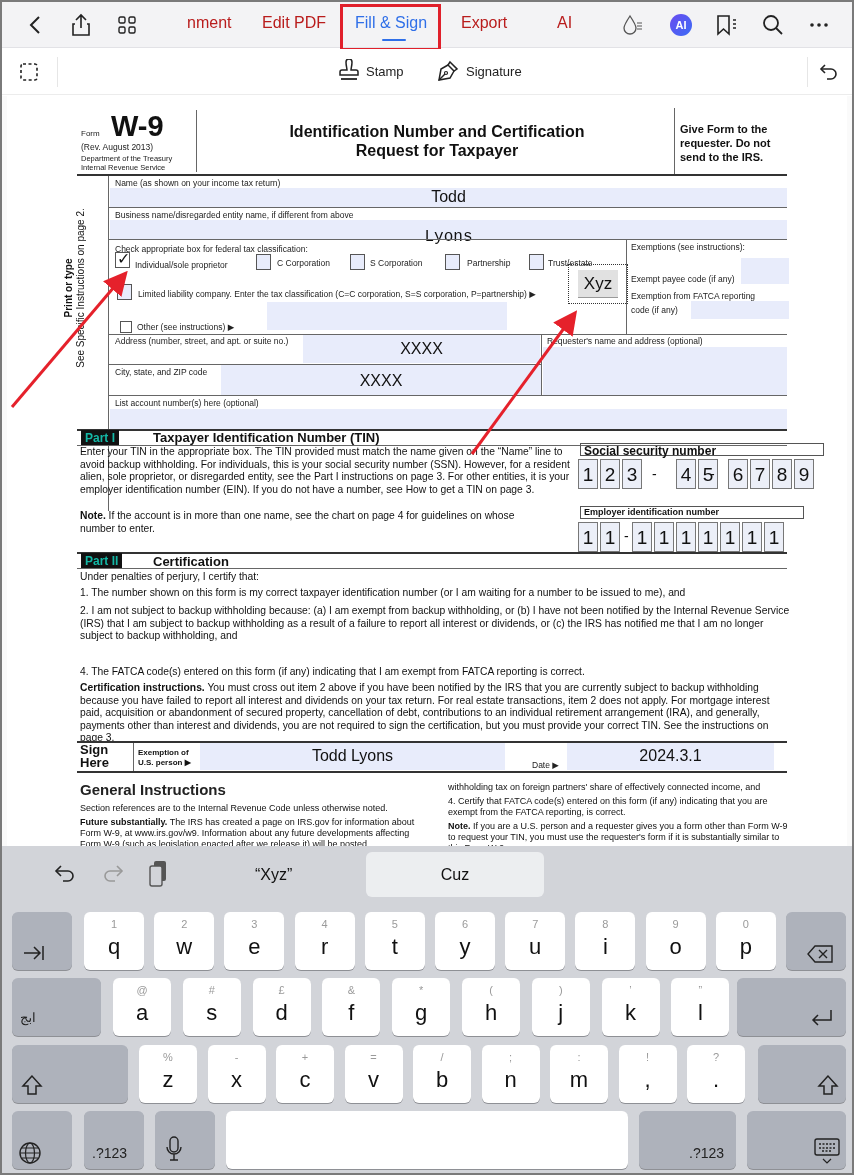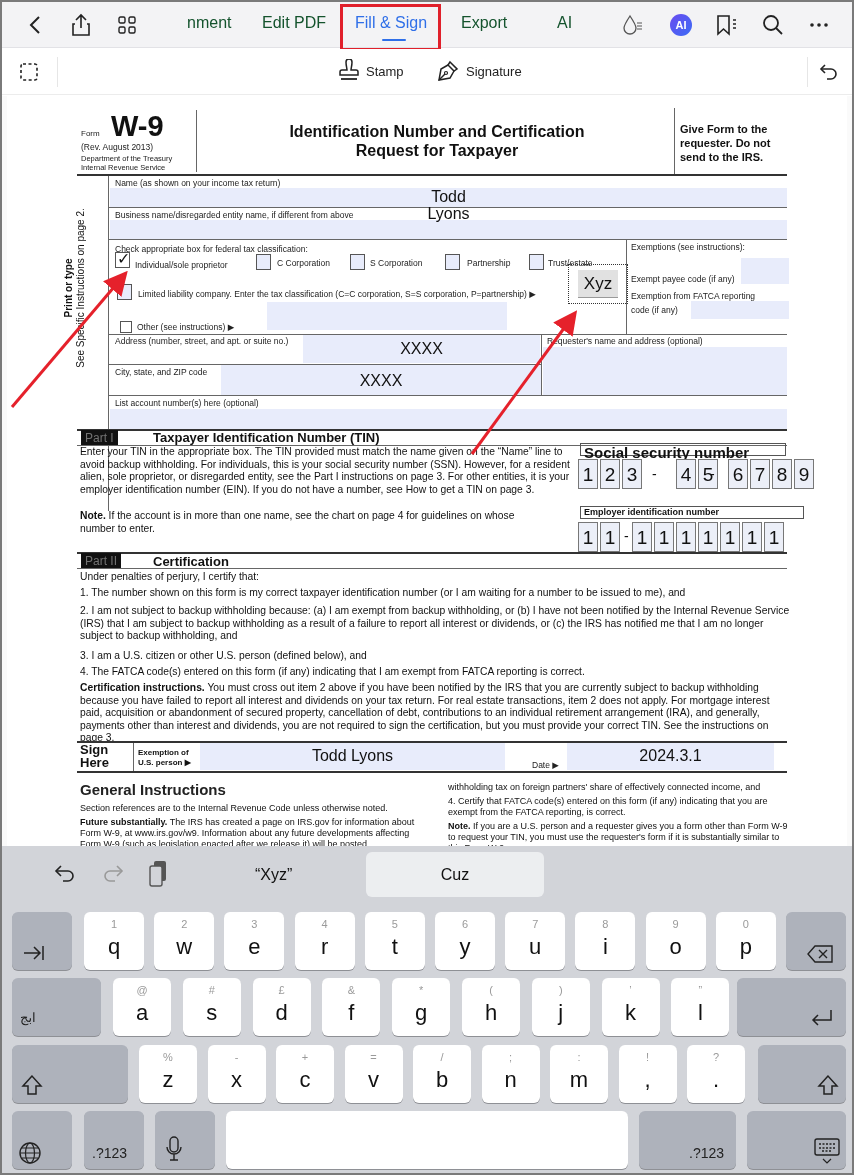--- a/index.html
+++ b/index.html
@@ -4,21 +4,21 @@
 <style>
   * { box-sizing: border-box; margin: 0; padding: 0; }
   html, body { width: 854px; height: 1175px; overflow: hidden; background: #7a7a7a; }
   body { font-family: "Liberation Sans", sans-serif; color: #111; position: relative; }
   #app { position: absolute; left: 2px; top: 2px; width: 850px; height: 1171px; background: #fff; overflow: hidden; }
 
   
   .topbar { position: absolute; left: 0; top: 0; width: 850px; height: 46px; background: #f3f3f5; border-bottom: 1px solid #e2e2e6; }
   .tb-icon { position: absolute; top: 8px; width: 30px; height: 30px; display: flex; align-items: center; justify-content: center; color: #222; }
   .tabs { position: absolute; left: 185px; top: 0; height: 46px; width: 400px; }
-  .tab { position: absolute; top: 12px; font-size: 16px; color: #14532d; white-space: nowrap; }
+  .tab { position: absolute; top: 12px; font-size: 16px; color: #b91c1c; white-space: nowrap; }
   .tab.active { color: #2f6fe8; font-weight: 500; }
   .tab-underline { position: absolute; left: 380px; top: 37px; width: 24px; height: 2px; background: #2f6fe8; border-radius: 2px; }
   .tab-highlight { position: absolute; left: 338px; top: 2px; width: 101px; height: 47px; border: 3px solid #e0202b; }
   .ai-badge { width: 22px; height: 22px; border-radius: 50%; background: linear-gradient(135deg,#6a4cf0,#3b6cf5); color: #fff; font-size: 11px; font-weight: bold; display: flex; align-items: center; justify-content: center; }
 
   
   .toolbar2 { position: absolute; left: 0; top: 47px; width: 850px; height: 46px; background: #fff; border-bottom: 1px solid #ececec; }
   .tool-btn { position: absolute; top: 10px; display: flex; align-items: center; gap: 6px; font-size: 13px; color: #222; }
   .sep-v { position: absolute; top: 8px; width: 1px; height: 30px; background: #e6e6e6; }
 
@@ -27,21 +27,21 @@
   .page { position: absolute; left: 5px; top: 0; width: 840px; height: 760px; background: #fff; }
   .abs { position: absolute; }
   .field { position: absolute; background: #e8ecfb; }
   .ftext { position: absolute; font-size: 16px; color: #111; text-align: center; }
   .lbl { position: absolute; font-size: 8.5px; color: #222; white-space: nowrap; }
   .hline { position: absolute; height: 1px; background: #666; }
   .hline.thick { height: 2px; background: #333; }
   .vline { position: absolute; width: 1px; background: #666; }
   .cb { position: absolute; width: 15px; height: 16px; border: 1px solid #555; background: #e8ecfb; }
   .para { position: absolute; font-size: 10.3px; line-height: 12.5px; color: #111; }
-  .partlbl { position: absolute; background: #111; color: #737373; font-weight: normal; font-size: 12px; padding: 1px 4px; }
+  .partlbl { position: absolute; background: #111; color: #14b8a6; font-weight: bold; font-size: 12px; padding: 1px 4px; }
   .parttitle { position: absolute; font-weight: bold; font-size: 13px; }
   .digit { position: absolute; width: 20px; height: 30px; border: 1px solid #777; background: #eceff8; font-size: 19px; text-align: center; line-height: 30px; }
   .dash { position: absolute; font-size: 14px; }
 
   
   .arrows { position: absolute; left: 0; top: 0; width: 850px; height: 1171px; pointer-events: none; }
 
   
   .kb { position: absolute; left: 0; top: 844px; width: 850px; height: 327px; background: #d2d4d9; }
   .kb-sugg { position: absolute; left: 0; top: 0; width: 850px; height: 58px; margin-left: 28px; }
@@ -178,21 +178,21 @@
       </div>
       <div class="vline" style="left:101px; top:80px; height:335px;"></div>
 
       <span class="lbl" style="left:108px; top:82px;">Name (as shown on your income tax return)</span>
       <div class="field" style="left:103px; top:92px; width:677px; height:19px;"></div>
       <span class="ftext" style="left:103px; top:92px; width:677px;">Todd</span>
       <div class="hline" style="left:102px; top:111px; width:678px;"></div>
 
       <span class="lbl" style="left:108px; top:114px;">Business name/disregarded entity name, if different from above</span>
       <div class="field" style="left:103px; top:124px; width:677px; height:19px;"></div>
-      <span class="ftext" style="left:103px; top:109px; width:677px;">Lyons</span>
+      <span class="ftext" style="left:103px; top:132px; width:677px;font-family:Liberation Mono, monospace;">Lyons</span>
       <div class="hline" style="left:102px; top:143px; width:678px;"></div>
 
       <span class="lbl" style="left:108px; top:148px;">Check appropriate box for federal tax classification:</span>
       <div class="cb" style="left:108px; top:156px; background:#fff;">
         <span style="position:absolute; left:1px; top:-4px; font-size:16px;">✓</span>
       </div>
       <span class="lbl" style="left:128px; top:164px;">Individual/sole proprietor</span>
       <div class="cb" style="left:249px; top:158px;"></div>
       <span class="lbl" style="left:270px; top:162px;">C Corporation</span>
       <div class="cb" style="left:343px; top:158px;"></div>
@@ -237,35 +237,34 @@
       <div class="hline thick" style="left:70px; top:333px; width:710px;"></div>
 
       <span class="partlbl" style="left:74px; top:334px;">Part I</span>
       <span class="parttitle" style="left:146px; top:334px;">Taxpayer Identification Number (TIN)</span>
       <div class="hline" style="left:70px; top:349px; width:710px;"></div>
       <div class="para" style="left:73px; top:350px; width:500px;">Enter your TIN in the appropriate box. The TIN provided must match the name given on the “Name” line to avoid backup withholding. For individuals, this is your social security number (SSN). However, for a resident alien, sole proprietor, or disregarded entity, see the Part I instructions on page 3. For other entities, it is your employer identification number (EIN). If you do not have a number, see How to get a TIN on page 3.</div>
       <div class="para" style="left:73px; top:414px; width:460px;">
         <b>Note.</b><span> If the account is in more than one name, see the chart on page 4 for guidelines on whose number to enter.</span>
       </div>
 
-      <div class="abs" style="left:573px; top:347px; width:206px; height:13px; border:1px solid #555; font-size:15px; font-weight:bold; padding-left:3px;">Social security number</div>
+      <div class="abs" style="left:573px; top:347px; width:244px; height:13px; border:1px solid #555; font-size:12px; font-weight:bold; padding-left:3px;">Social security number</div>
       <div id="ssn-row"></div>
 
       <div class="abs" style="left:573px; top:410px; width:224px; height:13px; border:1px solid #555; font-size:9px; font-weight:bold; padding-left:3px;">Employer identification number</div>
       <div id="ein-row"></div>
 
       <div class="hline thick" style="left:70px; top:456px; width:710px;"></div>
 
       <span class="partlbl" style="left:74px; top:457px;">Part II</span>
       <span class="parttitle" style="left:146px; top:458px;">Certification</span>
       <div class="hline" style="left:70px; top:472px; width:710px;"></div>
       <div class="para" style="left:73px; top:475px;">Under penalties of perjury, I certify that:</div>
       <div class="para" style="left:73px; top:491px; width:710px;">1.  The number shown on this form is my correct taxpayer identification number (or I am waiting for a number to be issued to me), and</div>
       <div class="para" style="left:73px; top:509px; width:710px;">2.  I am not subject to backup withholding because: (a) I am exempt from backup withholding, or (b) I have not been notified by the Internal Revenue Service (IRS) that I am subject to backup withholding as a result of a failure to report all interest or dividends, or (c) the IRS has notified me that I am no longer subject to backup withholding, and</div>
-      <div class="para" style="left:73px; top:554px; width:710px;">3.  I am a U.S. citizen or other U.S. person (defined below), and</div>
       <div class="para" style="left:73px; top:570px; width:710px;">4. The FATCA code(s) entered on this form (if any) indicating that I am exempt from FATCA reporting is correct.</div>
       <div class="para" style="left:73px; top:586px; width:710px;">
         <b>Certification instructions.</b><span> You must cross out item 2 above if you have been notified by the IRS that you are currently subject to backup withholding because you have failed to report all interest and dividends on your tax return. For real estate transactions, item 2 does not apply. For mortgage interest paid, acquisition or abandonment of secured property, cancellation of debt, contributions to an individual retirement arrangement (IRA), and generally, payments other than interest and dividends, you are not required to sign the certification, but you must provide your correct TIN. See the instructions on page 3.</span>
       </div>
       <div class="hline thick" style="left:70px; top:645px; width:710px;"></div>
 
       <div class="abs" style="left:73px; top:647px; font-weight:bold; font-size:13px; line-height:13px;">
         <div>Sign</div>
         <div>Here</div>
       </div>

